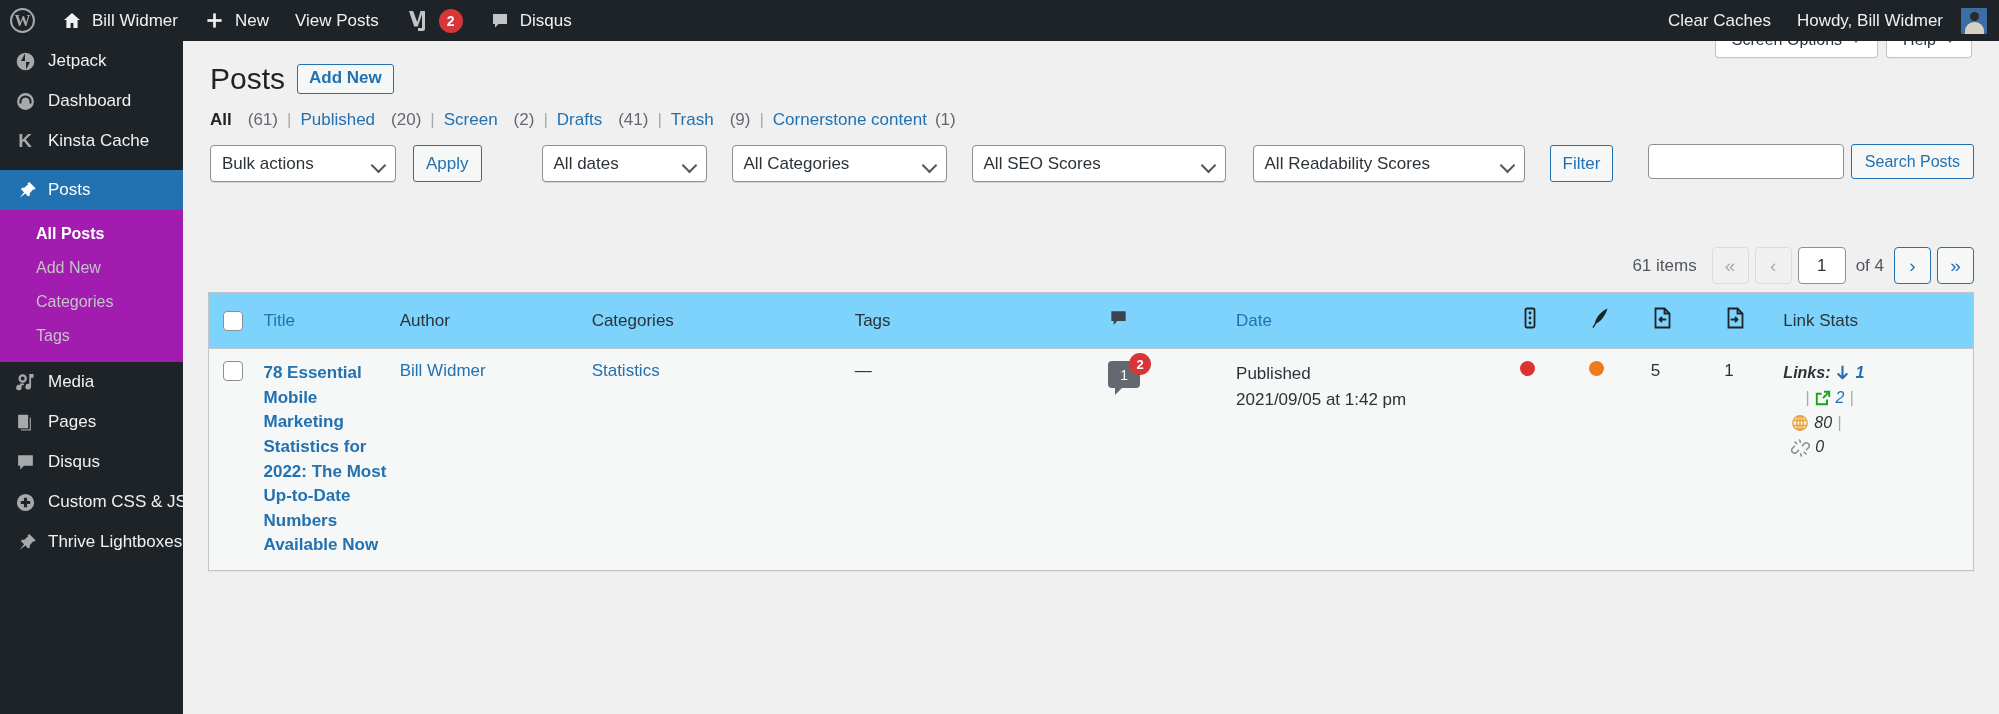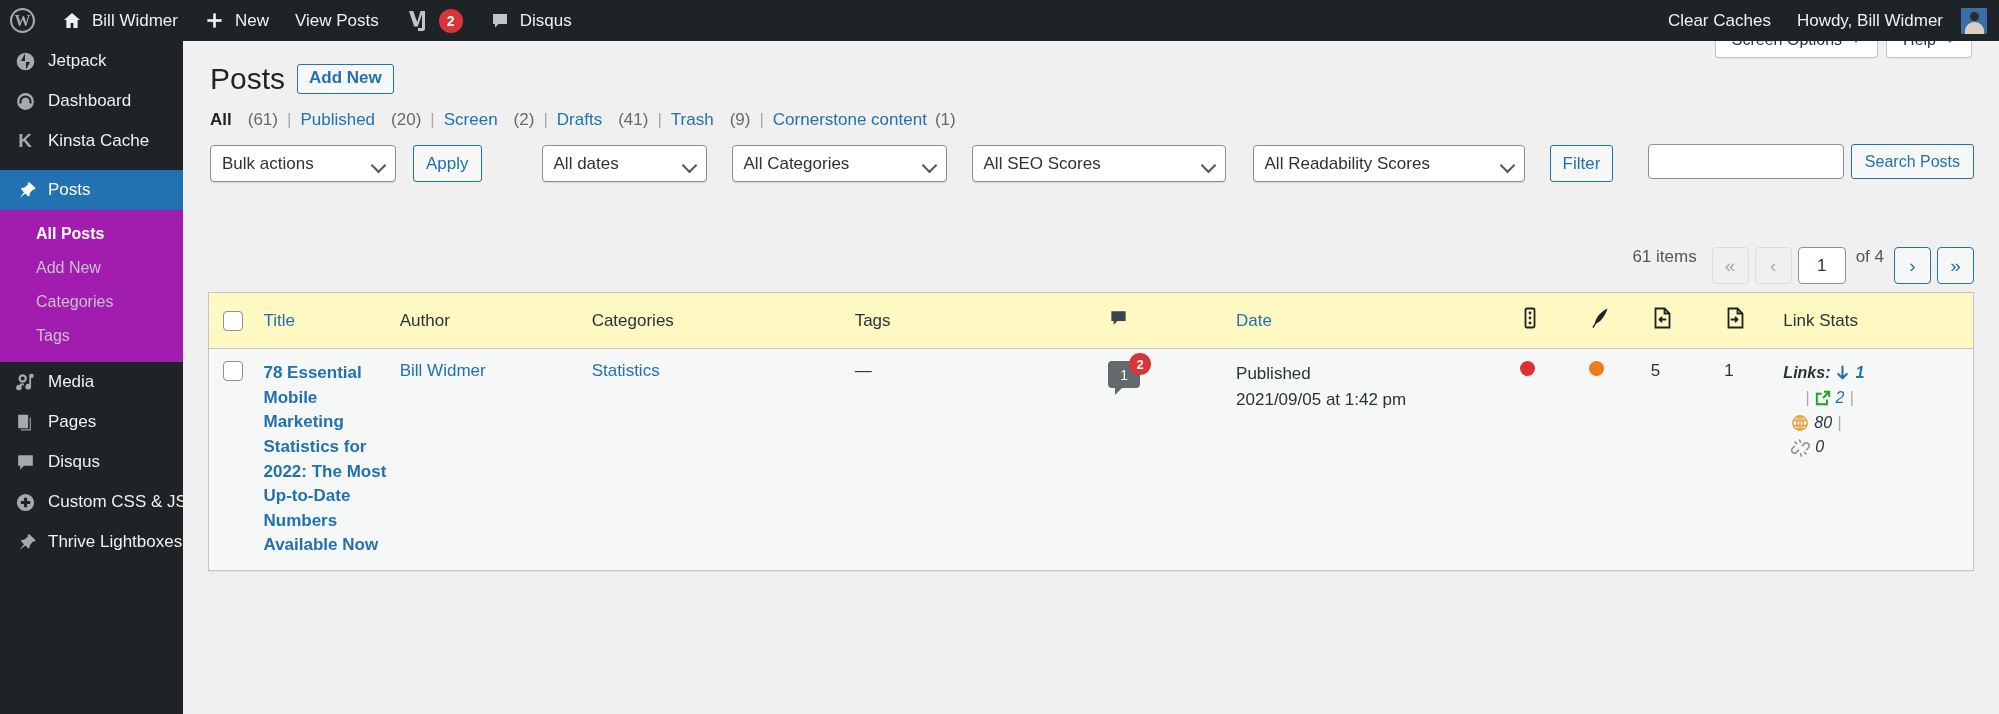--- a/index.html
+++ b/index.html
@@ -222,21 +222,21 @@
     height: 37px; padding: 0 12px;
     border: 1px solid #2271b1; border-radius: 3px;
     background: #f6f7f7; color: #2271b1;
     font-size: 17px; cursor: pointer;
     font-family: "Liberation Sans", sans-serif;
   }
 
   
   .tablenav-pages {
     position: absolute; top: 223px; right: 25px;
-    display: flex; align-items: flex-start; gap: 6px;
+    display: flex; align-items: center; gap: 6px;
     font-size: 17px; color: #50575e;
   }
   .displaying-num { margin-right: 9px; color: #50575e; }
   .pg-btn {
     width: 37px; height: 37px;
     border: 1px solid #dcdcde; border-radius: 4px;
     background: #f0f0f1; color: #a7aaad;
     display: flex; align-items: center; justify-content: center;
     font-size: 19px; cursor: default;
   }
@@ -250,21 +250,21 @@
     background: #fff; color: #2c3338;
     text-align: center; font-size: 17px;
     font-family: "Liberation Sans", sans-serif;
   }
   .pg-of { margin: 0 4px; color: #50575e; }
 
   
   .wp-list-table {
     position: absolute; top: 268px; left: 25px;
     width: 1766px;
-    background: #fef9c3;
+    background: #7dd3fc;
     border: 1px solid #c3c4c7;
     border-radius: 0;
     box-shadow: 0 1px 1px rgba(0,0,0,.04);
   }
   table { border-collapse: collapse; width: 100%; table-layout: fixed; }
   thead th {
     text-align: left;
     font-size: 17px; font-weight: 400; color: #2c3338;
     padding: 13px 0 13px 0;
     border-bottom: 1px solid #c3c4c7;

